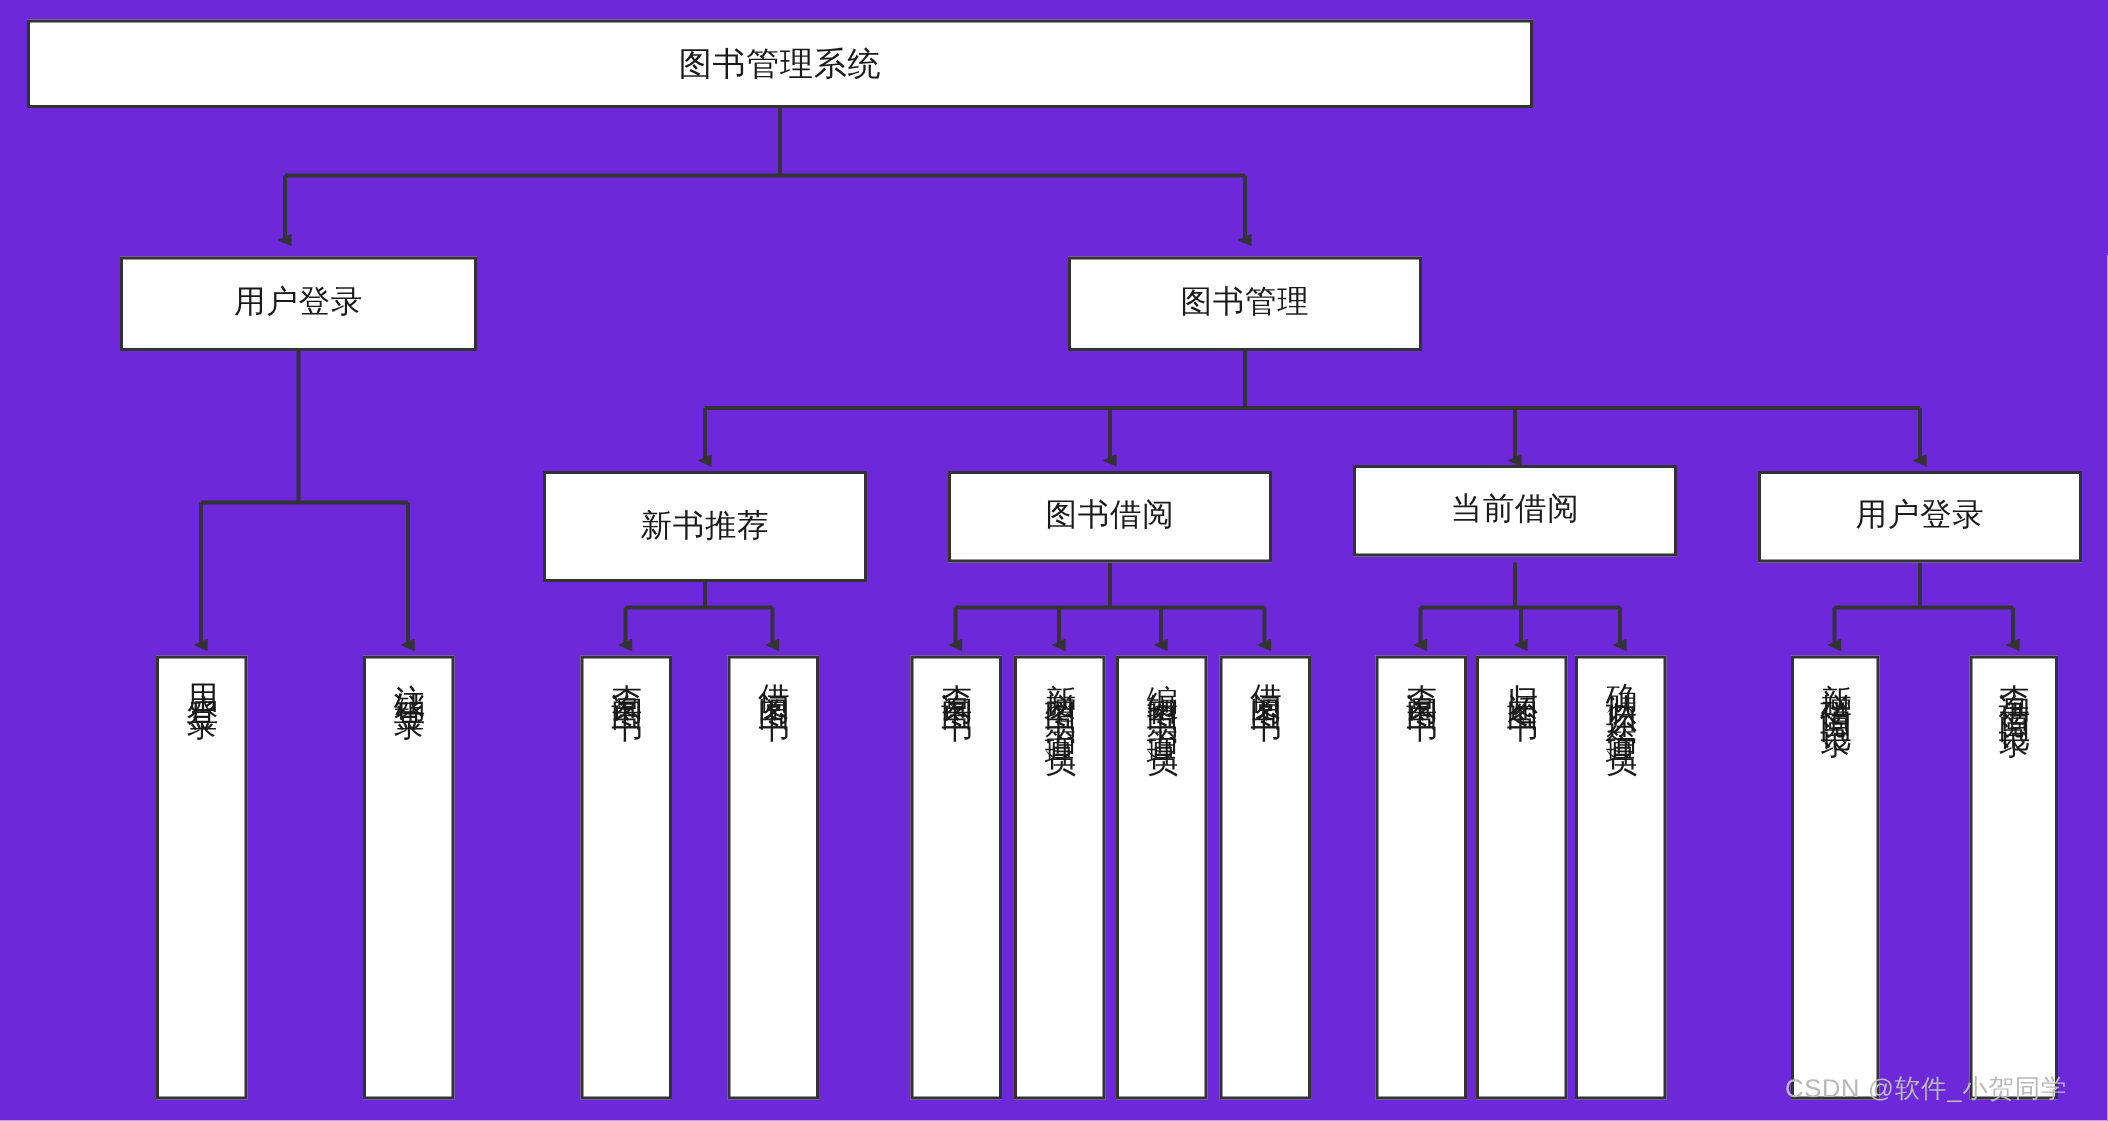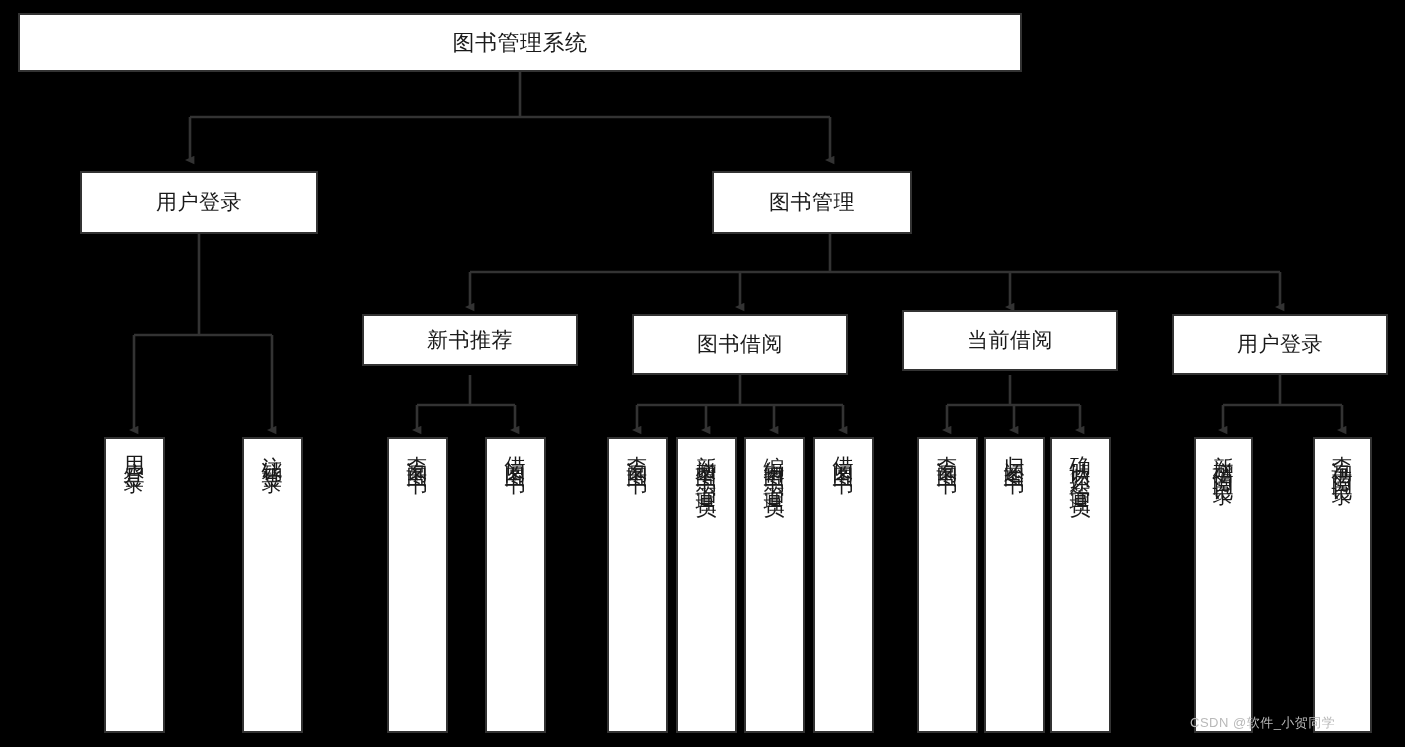--- a/index.html
+++ b/index.html
@@ -4,21 +4,21 @@
 <style>
   html,body{margin:0;padding:0;background:#ffffff;}
   body{
     font-family:"Liberation Sans","DejaVu Sans",sans-serif;
     color:#1a1a1a;
   }
   #stage{
     position:relative;
     width:1405px;
     height:747px;
-    background:#000000;
+    background:#6d28d9;
     overflow:hidden;
   }
   svg#wires{
     position:absolute;
     left:0; top:0;
     width:1405px; height:747px;
     pointer-events:none;
   }
   .node{
     position:absolute;
@@ -49,21 +49,21 @@
     text-orientation:upright;
     -webkit-text-orientation:upright;
     font-size:21px;
     line-height:1.0;
     letter-spacing:6px;
     white-space:nowrap;
     display:block;
   }
   .watermark{
     position:absolute;
-    font-size:13px;
+    font-size:17px;
     color:#b9b9b9;
     letter-spacing:0.5px;
     white-space:nowrap;
     user-select:none;
   }
 </style>
 </head>
 <body>
 
 <div id="stage">
@@ -120,25 +120,25 @@
   </svg>
 
   <div class="node root" style="left:18px;top:13px;width:1004px;height:59px;">
     <span class="lbl">图书管理系统</span>
   </div>
 
   <div class="node" style="left:80px;top:171px;width:238px;height:63px;">
     <span class="lbl">用户登录</span>
   </div>
 
-  <div class="node" style="left:712px;top:171px;width:200px;height:63px;">
+  <div class="node" style="left:712px;top:171px;width:236px;height:63px;">
     <span class="lbl">图书管理</span>
   </div>
 
-  <div class="node" style="left:362px;top:314px;width:216px;height:52px;">
+  <div class="node" style="left:362px;top:314px;width:216px;height:74px;">
     <span class="lbl">新书推荐</span>
   </div>
 
   <div class="node" style="left:632px;top:314px;width:216px;height:61px;justify-content:center;">
     <span class="lbl">图书借阅</span>
   </div>
 
   <div class="node" style="left:902px;top:310px;width:216px;height:61px;">
     <span class="lbl">当前借阅</span>
   </div>

